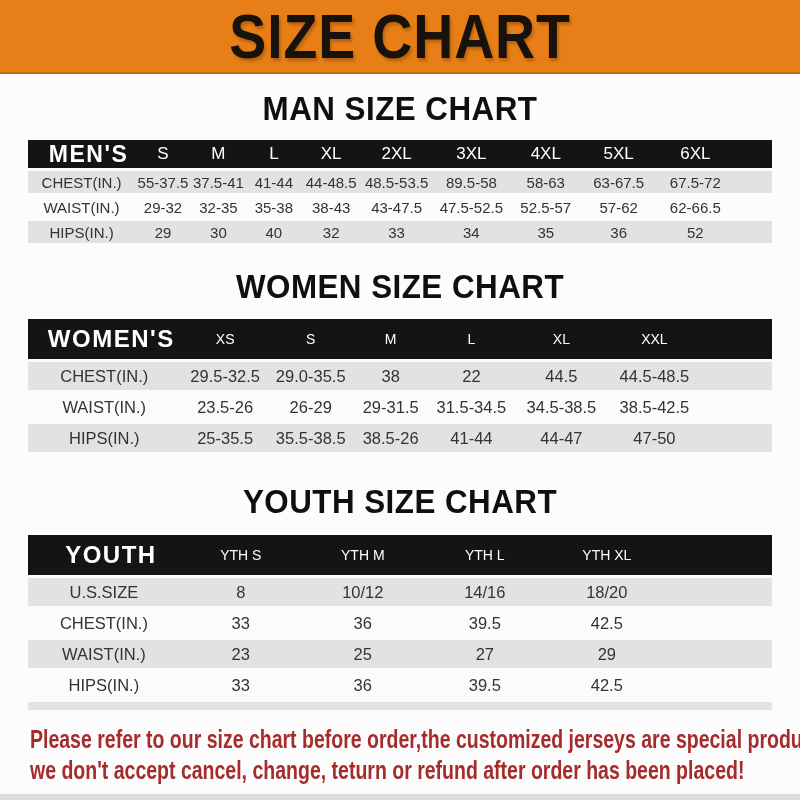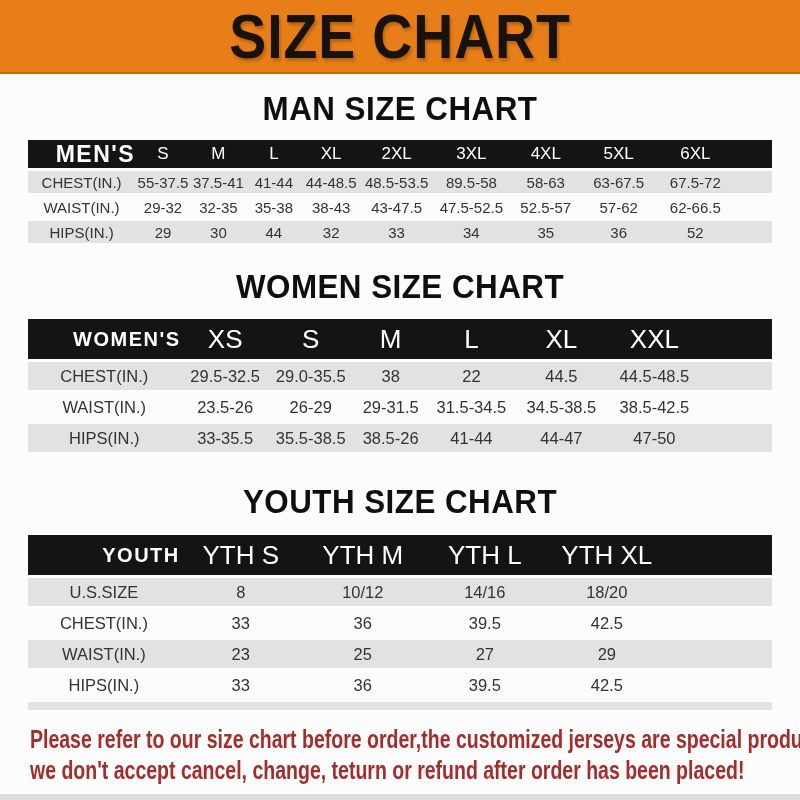--- a/index.html
+++ b/index.html
@@ -32,25 +32,25 @@
   
   table.size-table{
     width:93%;margin:0 auto;table-layout:fixed;
     border-collapse:separate;border-spacing:0 3px;
   }
   th{
     background:var(--header-bar-bg,#141414);
     color:var(--header-bar-text,#FFFFFF);
     font-weight:normal;text-align:center;padding:0;
   }
-  th.corner{text-align:right;padding-left:14px;font-weight:800;letter-spacing:1.5px;}
+  th.corner{text-align:center;padding-left:14px;font-weight:800;letter-spacing:1.5px;}
   .t-men   th{height:28px;font-size:17px;}
   .t-men   th.corner{font-size:23px;}
-  .t-women th,.t-youth th{height:40px;font-size:26px;}
-  .t-women th.corner,.t-youth th.corner{font-size:20px;margin-left:20px;}
+  .t-women th,.t-youth th{height:40px;font-size:14px;}
+  .t-women th.corner,.t-youth th.corner{font-size:24px;margin-left:20px;}
   td{
     text-align:center;padding:0;
     color:var(--cell-text,#333333);
   }
   .t-men   td{height:22px;font-size:15px;}
   .t-women td{height:28px;font-size:16.5px;}
   .t-youth td{height:28px;font-size:16.5px;}
   tbody tr:nth-child(odd)  td{background:var(--row-alt-bg,#E2E2E2);}
   tbody tr:nth-child(even) td{background:var(--row-bg,#FBFBFB);}
   .t-youth{border-bottom:8px solid var(--row-alt-bg,#E2E2E2);}
@@ -131,21 +131,21 @@
             <td class="val">47.5-52.5</td>
             <td class="val">52.5-57</td>
             <td class="val">57-62</td>
             <td class="val">62-66.5</td>
             <td class="filler"></td>
           </tr>
           <tr>
             <td class="rowlabel">HIPS(IN.)</td>
             <td class="val">29</td>
             <td class="val">30</td>
-            <td class="val">44</td>
+            <td class="val">40</td>
             <td class="val">32</td>
             <td class="val">33</td>
             <td class="val">34</td>
             <td class="val">35</td>
             <td class="val">36</td>
             <td class="val">52</td>
             <td class="filler"></td>
           </tr>
         </tbody>
       </table>
@@ -192,21 +192,21 @@
             <td class="val">23.5-26</td>
             <td class="val">26-29</td>
             <td class="val">29-31.5</td>
             <td class="val">31.5-34.5</td>
             <td class="val">34.5-38.5</td>
             <td class="val">38.5-42.5</td>
             <td class="filler"></td>
           </tr>
           <tr>
             <td class="rowlabel">HIPS(IN.)</td>
-            <td class="val">33-35.5</td>
+            <td class="val">25-35.5</td>
             <td class="val">35.5-38.5</td>
             <td class="val">38.5-26</td>
             <td class="val">41-44</td>
             <td class="val">44-47</td>
             <td class="val">47-50</td>
             <td class="filler"></td>
           </tr>
         </tbody>
       </table>
   </section>

